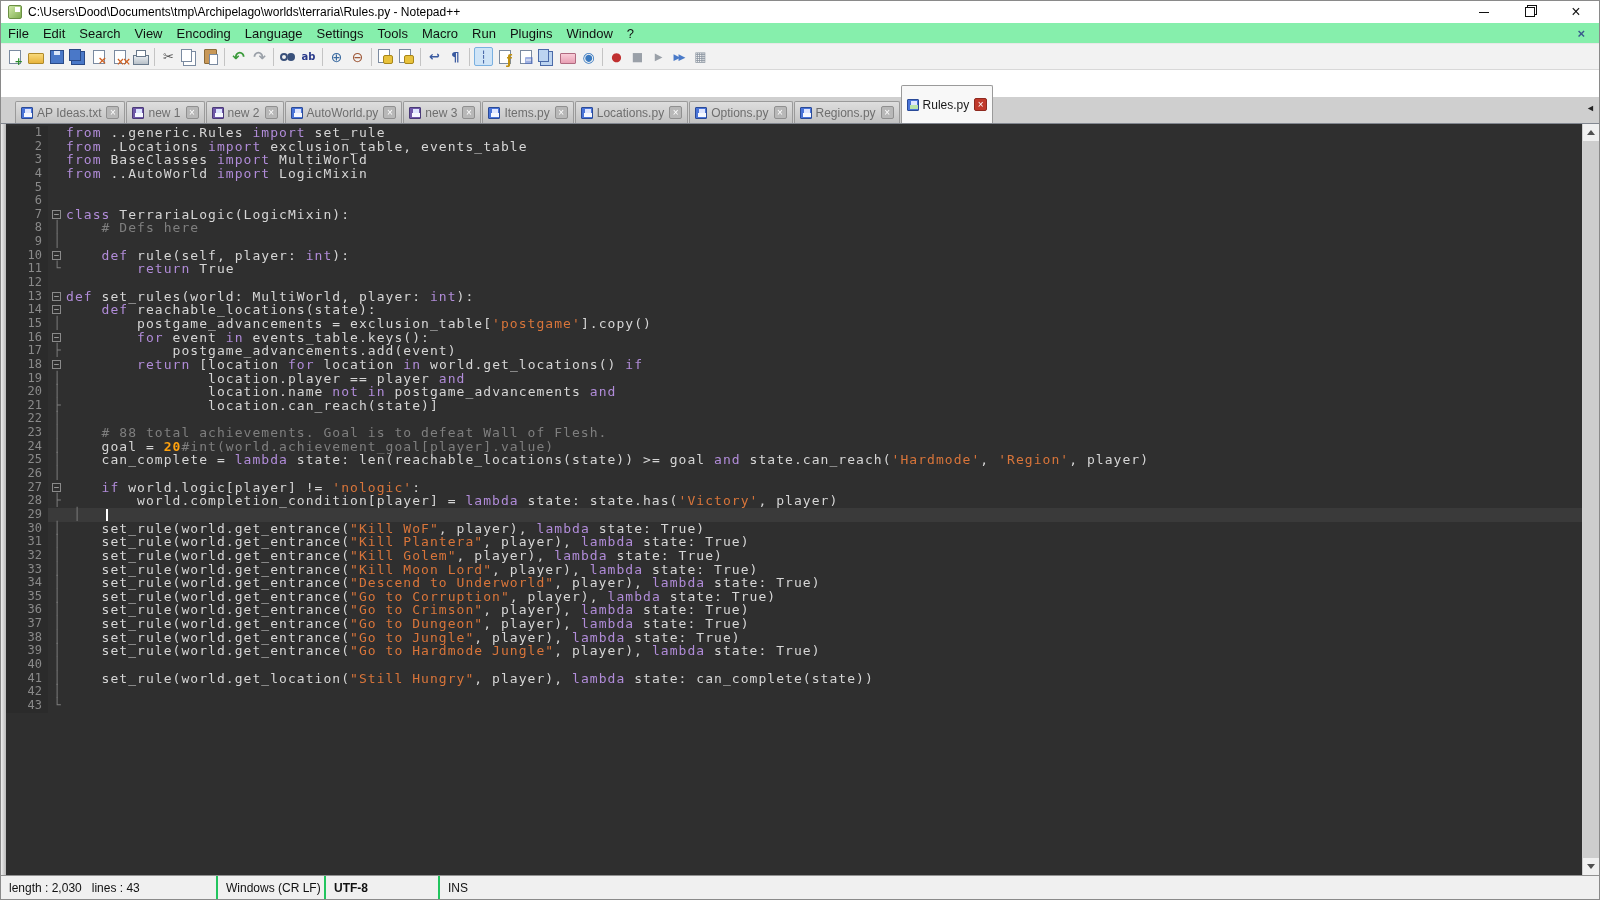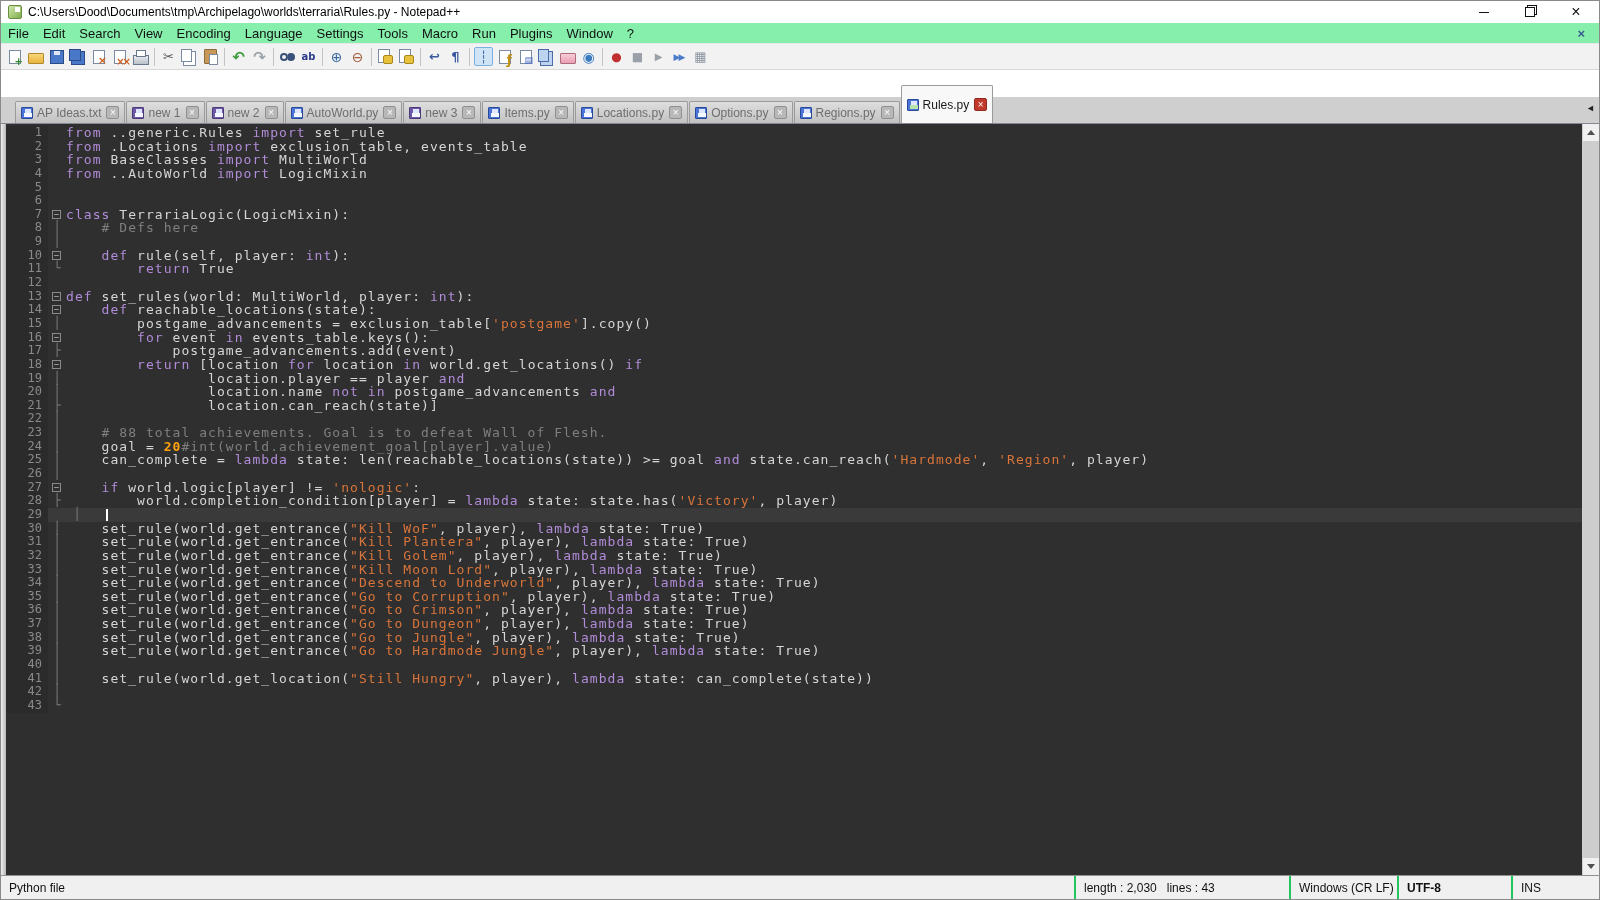--- a/index.html
+++ b/index.html
@@ -256,20 +256,19 @@
         <div class="line"><span class="ln">43</span><span class="fold">└</span><span class="code"></span></div>
       </div>
     <div class="vscroll">
       <div class="scroll-arrow up"></div>
       <div class="scroll-thumb"></div>
       <div class="scroll-arrow down"></div>
     </div>
   </div>
 
   <div class="statusbar">
-    <div class="sec sec-doctype">Python file</div>
     <div class="sec sec-length">length : 2,030   lines : 43</div>
     <div class="sec sec-eol">Windows (CR LF)</div>
     <div class="sec sec-enc">UTF-8</div>
     <div class="sec sec-ins">INS</div>
   </div>
 
 </div>
 
 </body></html>

